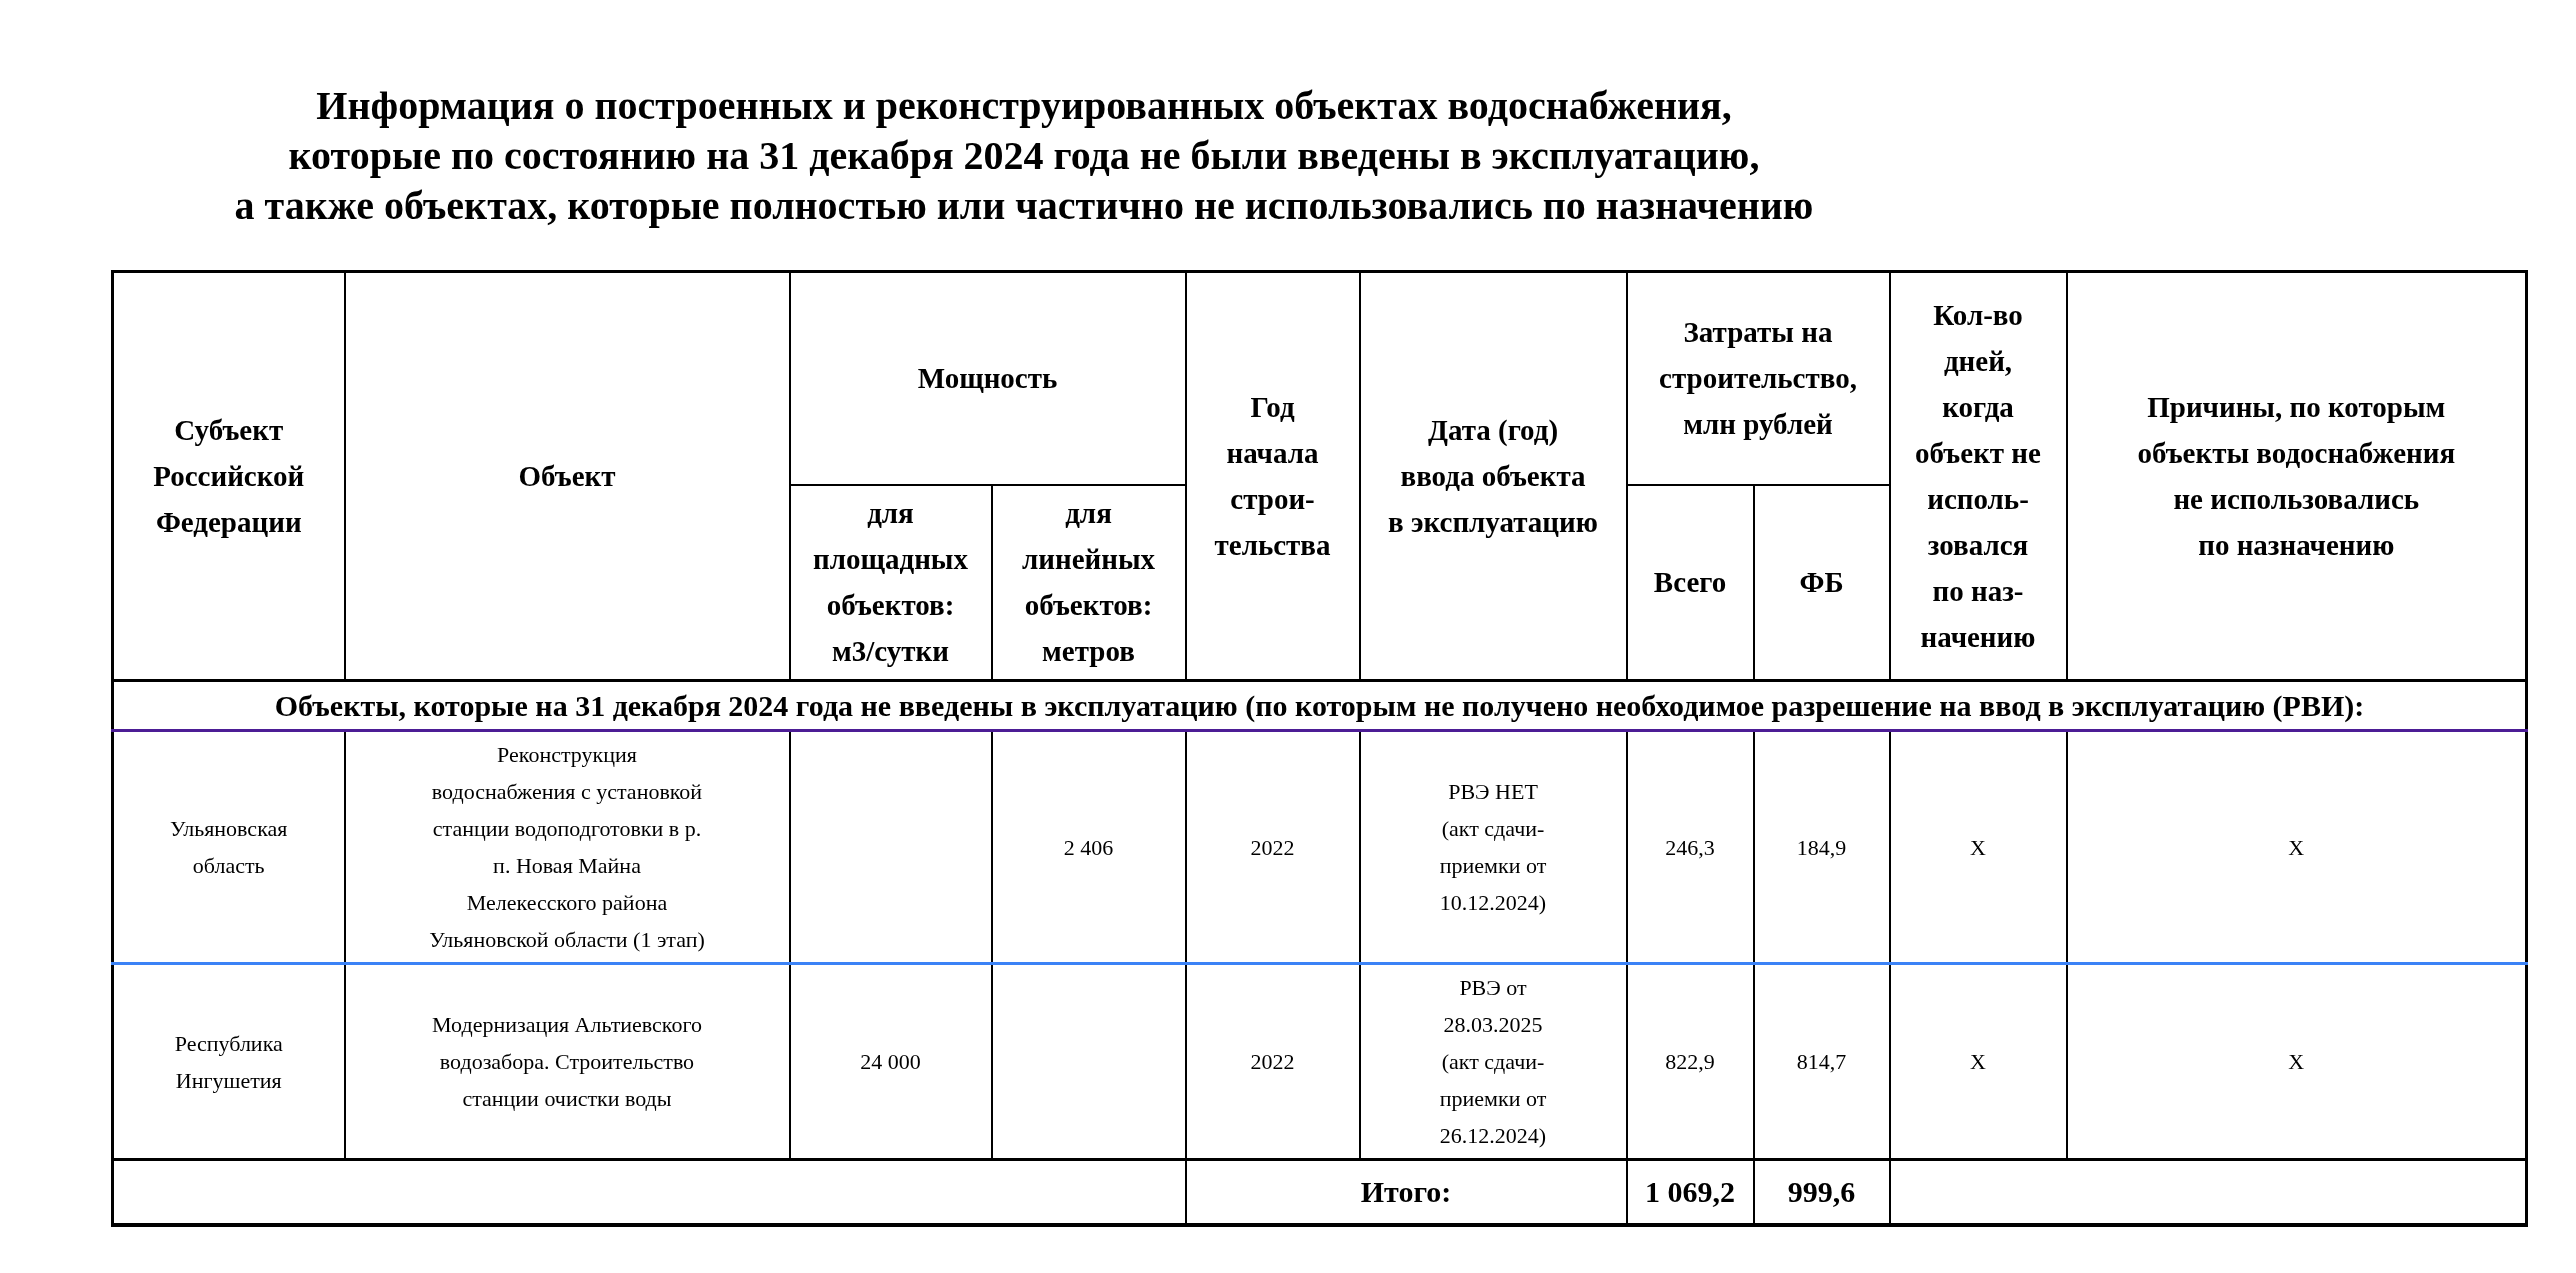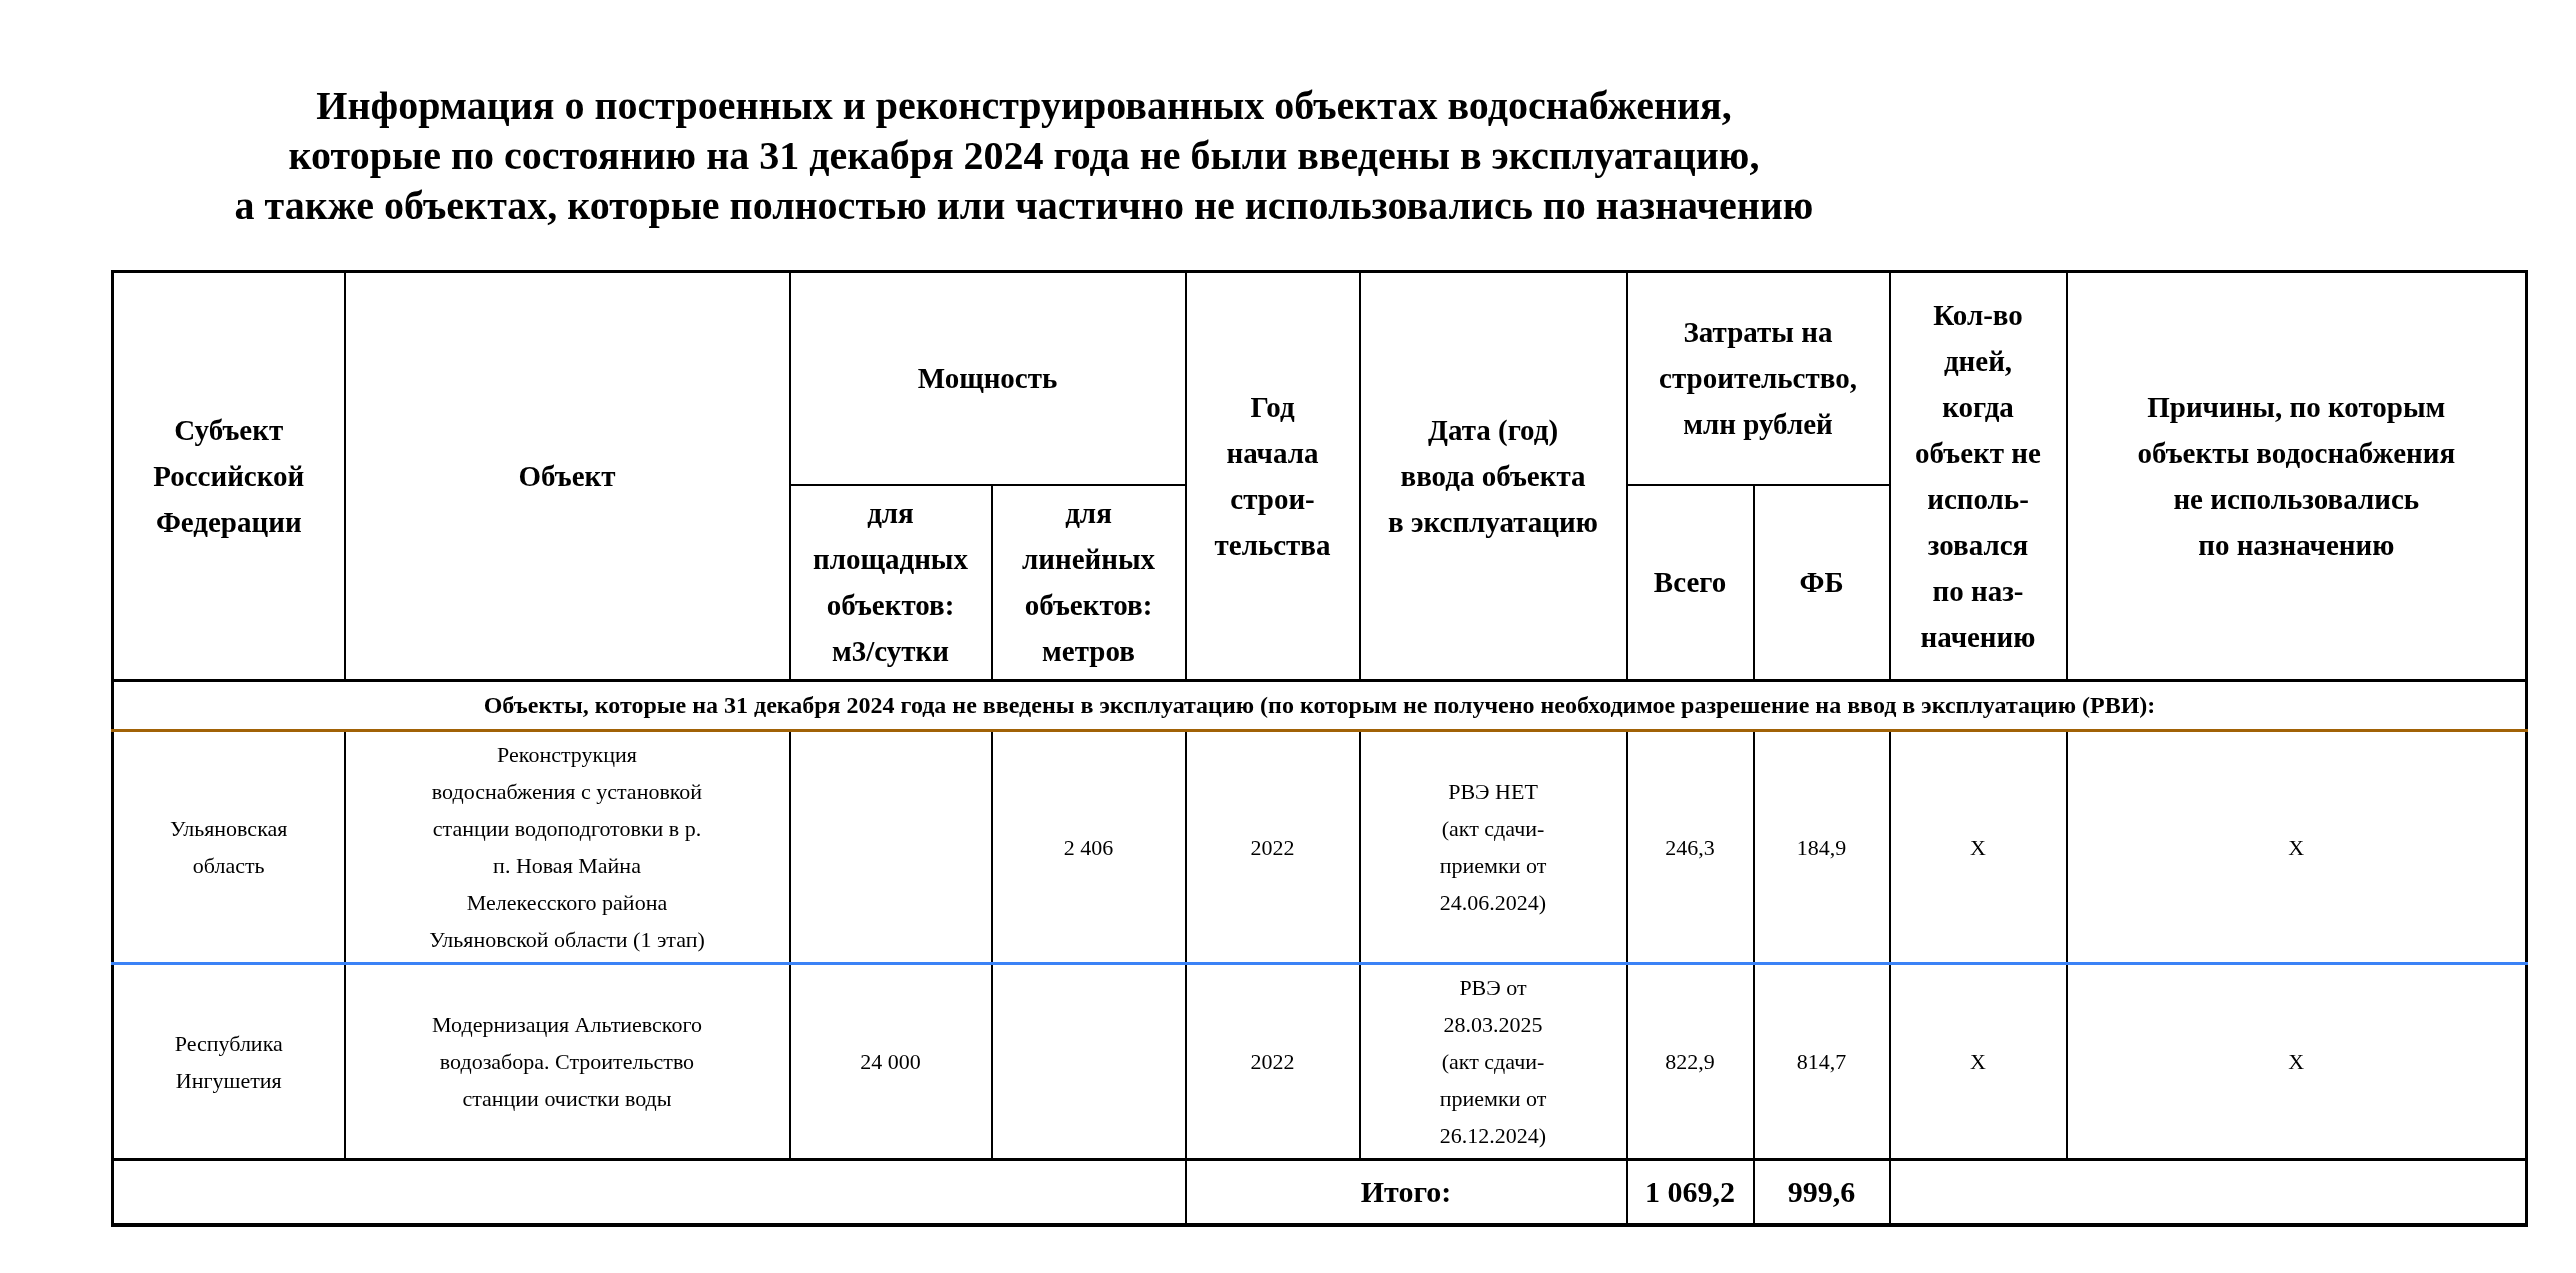--- a/index.html
+++ b/index.html
@@ -57,23 +57,23 @@
   }
   tr.header-top    { height: 213px; }
   tr.header-bottom { height: 196px; }
   tr.section-row   { height: 50px; }
   tr.data-row-1    { height: 219px; }
   tr.data-row-2    { height: 188px; }
   tr.total-row     { height: 65px; padding-left: 36px; }
 
   tr.section-row td {
     border-top: 3px solid #000;
-    border-bottom: 3px solid #a16207;
-    font-weight: bold;
-    font-size: 24px;
+    border-bottom: 3px solid #4c1d95;
+    font-weight: bold;
+    font-size: 30px;
   }
   tr.data-row-2 td { border-top: 3px solid #3b82f6; }
   tr.total-row td  {
     border-top: 3px solid #000;
     font-weight: bold;
     font-size: 30px;
   }
   td.cell-left {
     text-align: left;
     padding-left: 14px;
@@ -160,21 +160,21 @@
 станции водоподготовки в р.
 п. Новая Майна
 Мелекесского района
 Ульяновской области (1 этап)</td>
     <td></td>
     <td>2 406</td>
     <td>2022</td>
     <td>РВЭ НЕТ
 (акт сдачи-
 приемки от
-24.06.2024)</td>
+10.12.2024)</td>
     <td>246,3</td>
     <td>184,9</td>
     <td>Х</td>
     <td>Х</td>
   </tr>
 
   <tr class="data-row-2">
     <td class="cell-left">Республика
 Ингушетия</td>
     <td class="cell-left">Модернизация Альтиевского

